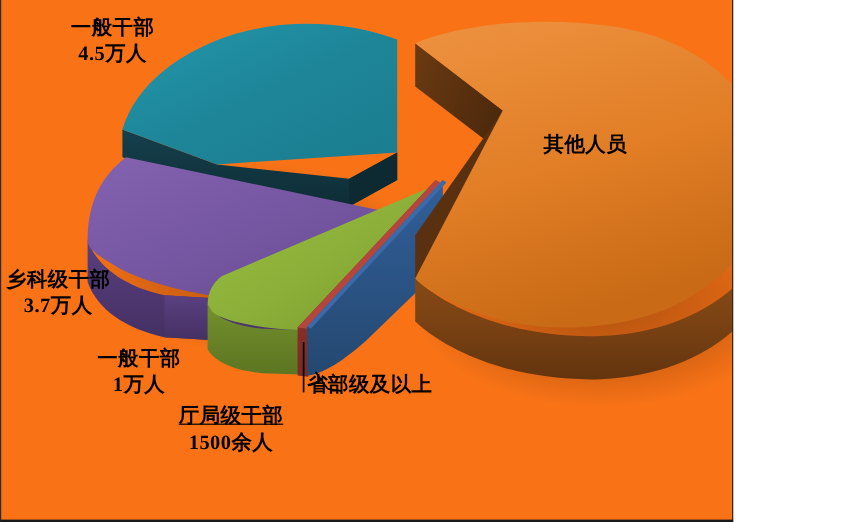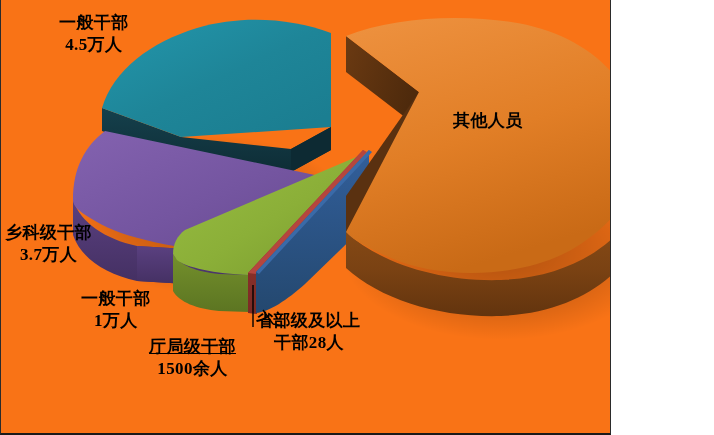--- a/index.html
+++ b/index.html
@@ -40,21 +40,21 @@
   }
   .lbl .l1 { display: block; }
   .lbl .l2 { display: block; font-family: Liberation Serif, serif; }
   .ctr { text-align: center; }
 
   
   #label-general      { left: 58px;  top: 12px;  text-align: center; }
   #label-township     { left: 4px;   top: 205px; text-align: center; margin-top: 17px; }
   #label-county       { left: 80px;  top: 288px; text-align: center; }
   #label-bureau       { left: 148px; top: 336px; text-align: center; }
-  #label-provincial   { left: 255px; top: 310px; text-align: left; }
+  #label-provincial   { left: 255px; top: 310px; text-align: center; }
   #label-other        { left: 452px; top: 110px; text-align: center; }
 
   #label-general .l2,
   #label-township .l2,
   #label-county .l2,
   #label-bureau .l2,
   #label-other .l2 { text-align: center; }
   #label-bureau .l1 { text-align: left; text-decoration: underline; }
   #label-provincial .l2 { padding-left: 18px; }
 </style>
@@ -234,20 +234,19 @@
     <span class="l2">1万人</span>
   </div>
 
   <div class="lbl ctr" id="label-bureau">
     <span class="l1">厅局级干部</span>
     <span class="l2">1500余人</span>
   </div>
 
   <div class="lbl" id="label-provincial">
     <span class="l1">省部级及以上</span>
-    <span class="l2">干部28人</span>
   </div>
 
   <div class="lbl ctr" id="label-other">
     <span class="l1">其他人员</span>
   </div>
 
 </div>
 
 </body></html>

